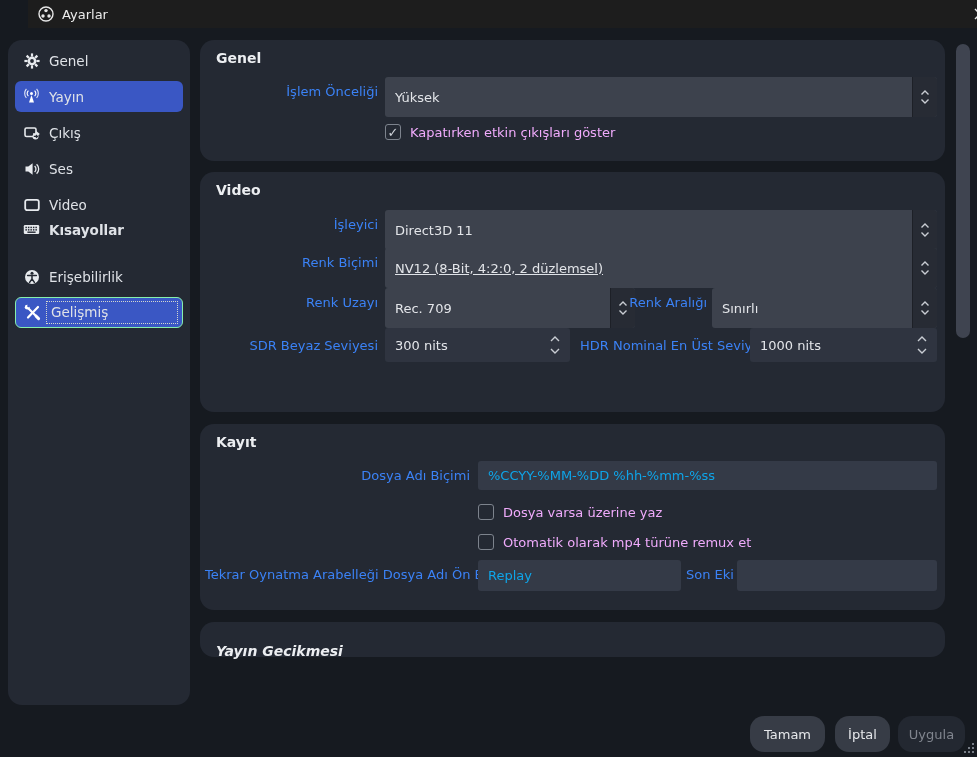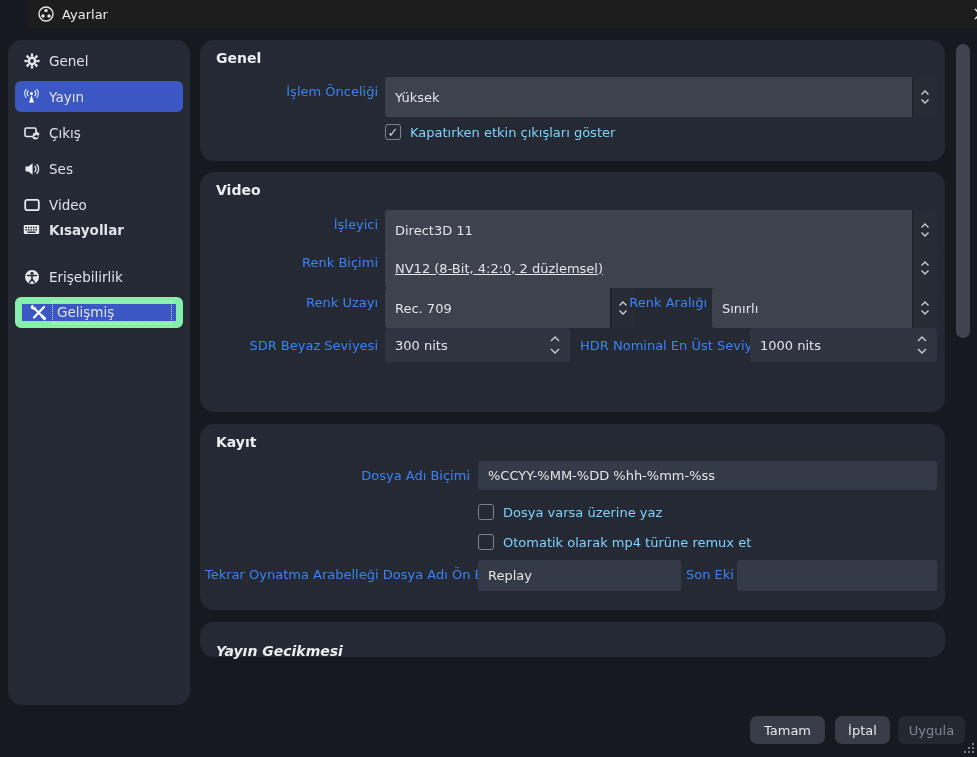--- a/index.html
+++ b/index.html
@@ -13,39 +13,39 @@
   .titlebar{position:absolute;left:0;top:0;width:977px;height:28px;background:#1d1d1d;display:flex;align-items:center;padding:0 10px;margin-left:28px;}
   .titlebar .logo{width:16px;height:16px;margin-right:8px;display:inline-flex;}
   .titlebar .title{font-size:13px;color:#eaeaea;}
   .titlebar .close{margin-left:auto;width:30px;height:28px;display:flex;align-items:center;justify-content:center;cursor:pointer;}
   
   .card{position:absolute;background:#242933;border-radius:14px;}
   .card-title{position:absolute;left:16px;top:10px;font-size:14px;font-weight:bold;color:#eceef1;}
   
   .side-item{position:absolute;left:7px;width:168px;height:31px;border-radius:6px;display:flex;align-items:center;padding-left:8px;cursor:pointer;font-size:13.5px;color:#dfe2e7;}
   .side-item.selected{background:#3a57c4;}
-  .side-item.focused{border:7px solid #86efac;}
+  .side-item.focused{border:1px solid #86efac;}
   .side-icon{width:17px;height:17px;display:inline-flex;align-items:center;justify-content:center;margin-right:9px;flex:none;}
   .side-label{white-space:nowrap;}
   .focus-wrap{border:1px dotted rgba(240,238,210,0.85);padding:2px 6px 3px 4px;margin-left:-4px;flex:1;margin-right:4px;}
   
   .flabel{position:absolute;font-size:13px;color:#3b82f6;text-align:right;white-space:nowrap;}
   .combo{position:absolute;height:40px;background:#3d424d;border-radius:3px;display:flex;align-items:center;cursor:pointer;}
   .combo-text{padding-left:10px;font-size:13px;color:#e3e5e9;flex:1;white-space:nowrap;overflow:hidden;}
   .combo-arrows{width:25px;height:100%;background:#272b34;border-left:1px solid #1d2027;border-radius:0 3px 3px 0;display:flex;align-items:center;justify-content:center;flex:none;}
   .spin{position:absolute;height:34px;background:#2f3440;border-radius:3px;display:flex;align-items:center;}
   .spin-text{padding-left:10px;font-size:13px;color:#e3e5e9;flex:1;white-space:nowrap;}
   .spin-arrows{width:30px;height:100%;display:flex;align-items:center;justify-content:center;flex:none;}
-  .textfield{position:absolute;height:29px;background:#343a47;border:none;border-radius:3px;color:#e5e5e5;font-size:13px;padding:0 10px;font-family:inherit;outline:none;}
+  .textfield{position:absolute;height:29px;background:#343a47;border:none;border-radius:3px;color:#0ea5e9;font-size:13px;padding:0 10px;font-family:inherit;outline:none;}
   .check-row{position:absolute;display:flex;align-items:center;height:18px;}
   .checkbox{width:16px;height:16px;border:1px solid #7d838d;border-radius:3px;background:transparent;display:inline-flex;align-items:center;justify-content:center;cursor:pointer;flex:none;}
   .checkbox.checked::after{content:"\2713";font-size:13px;color:#cfd3d9;line-height:1;}
-  .check-label{margin-left:9px;font-size:13px;color:#7dd3fc;white-space:nowrap;}
-  
-  .btn{position:absolute;height:28px;background:#373c46;border:none;border-radius:7px;color:#e6e8eb;font-size:13px;font-family:inherit;cursor:pointer;}
+  .check-label{margin-left:9px;font-size:13px;color:#f0abfc;white-space:nowrap;}
+  
+  .btn{position:absolute;height:36px;background:#373c46;border:none;border-radius:14px;color:#e6e8eb;font-size:13px;font-family:inherit;cursor:pointer;}
   .btn.disabled{background:#232831;color:#80858e;cursor:default;}
   
   .scroll-thumb{position:absolute;left:956px;top:44px;width:14px;height:294px;background:#3f4450;border-radius:7px;cursor:pointer;}
   .resize-grip{position:absolute;right:2px;bottom:2px;}
   svg{display:block;}
 </style>
 </head>
 <body>
 
 <div class="titlebar">

